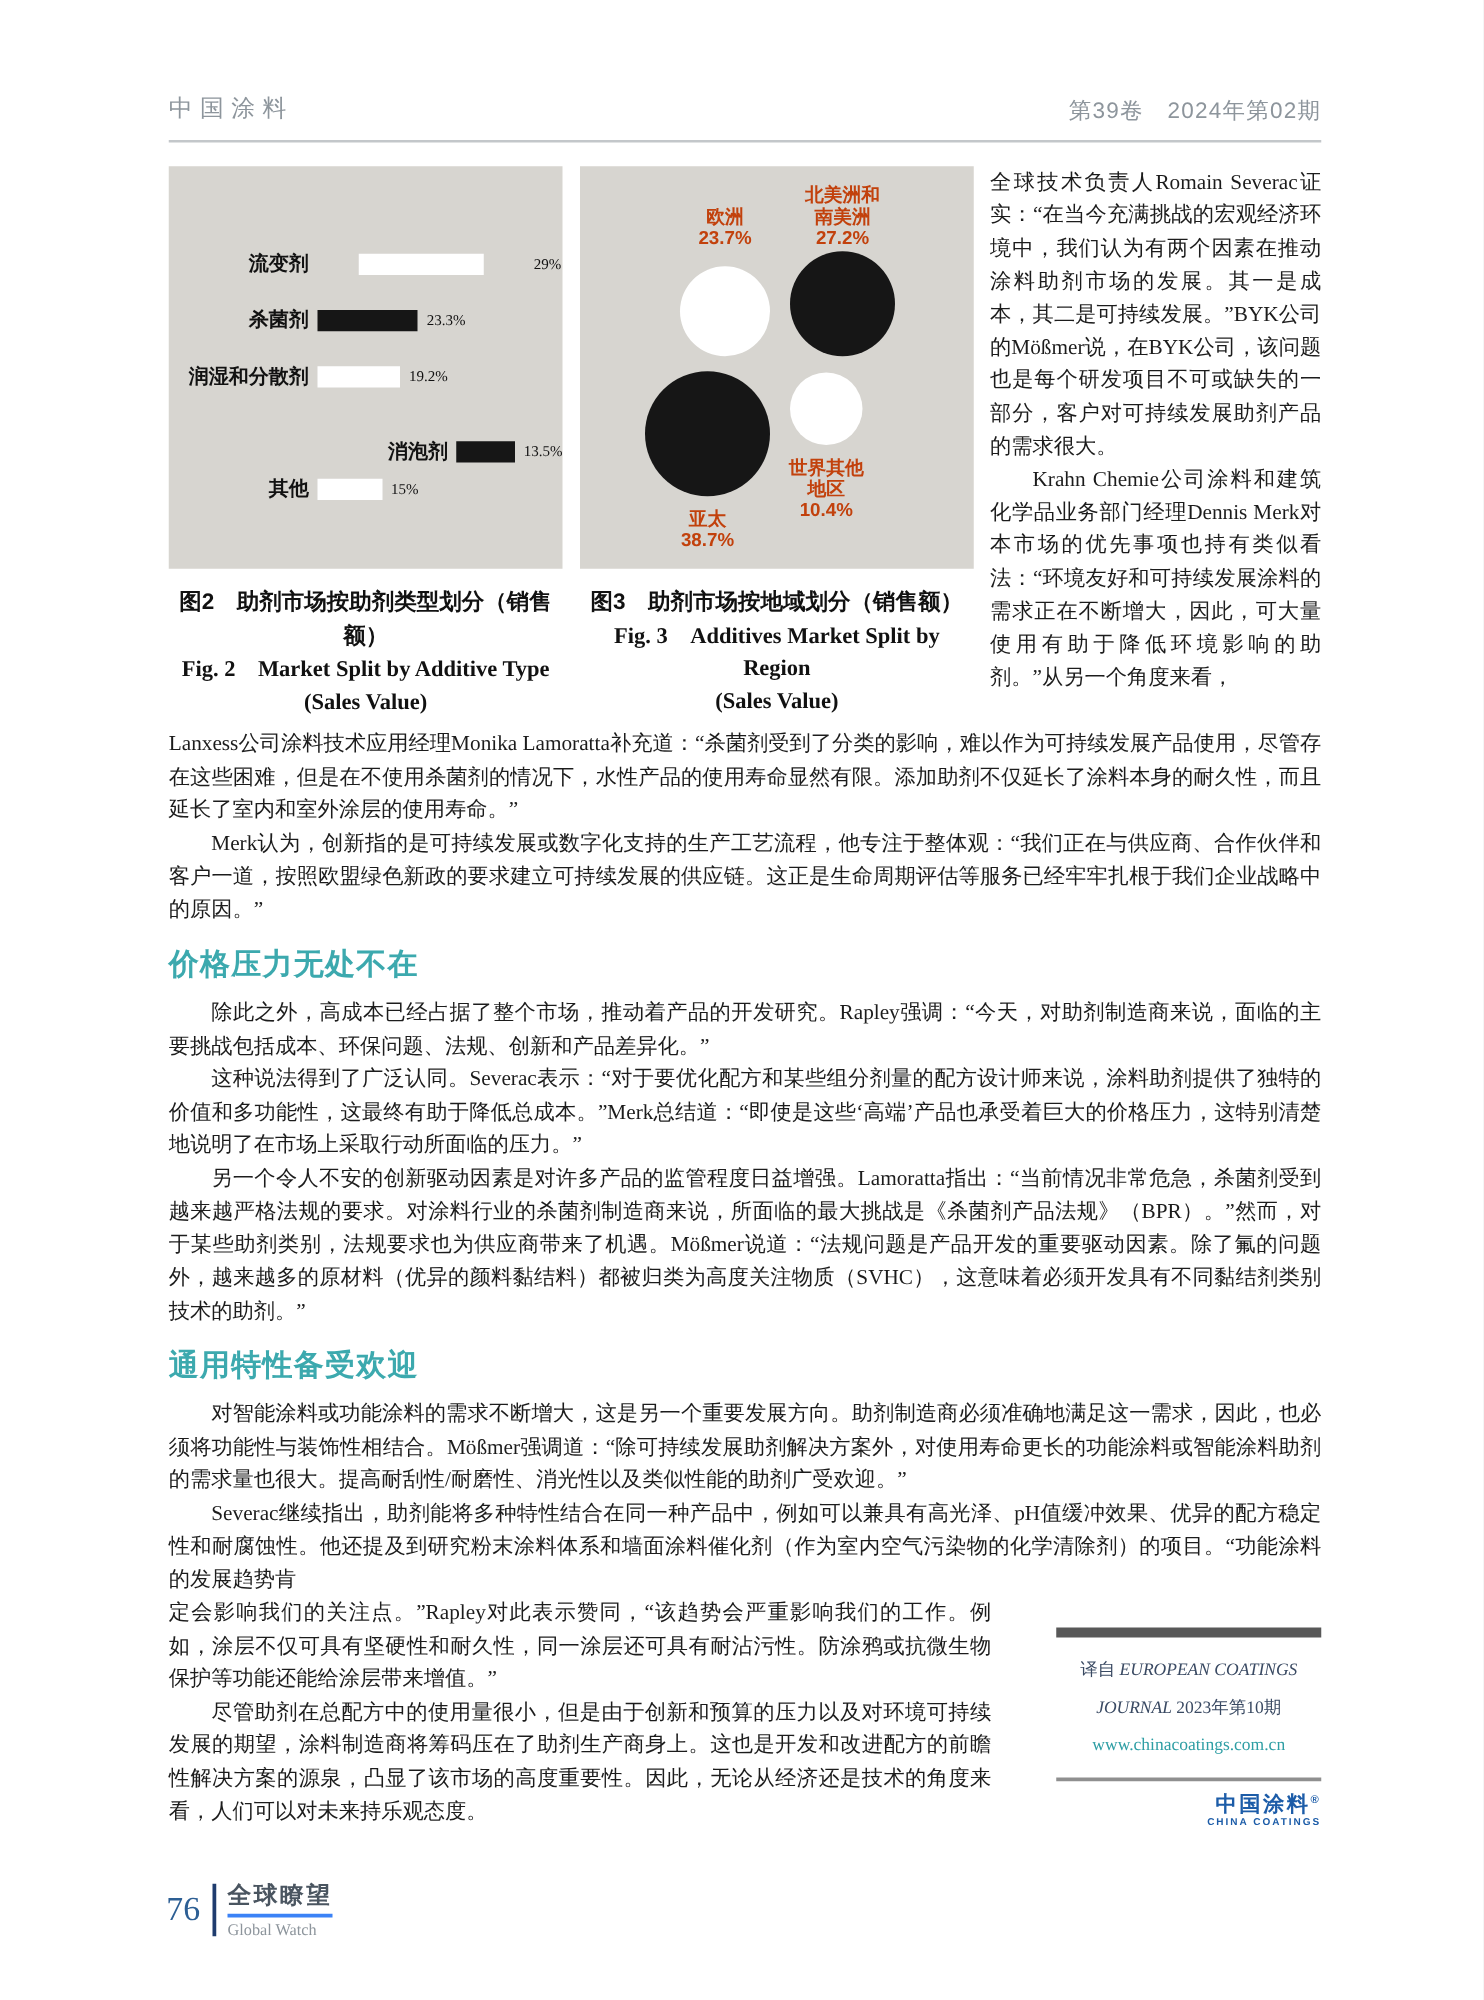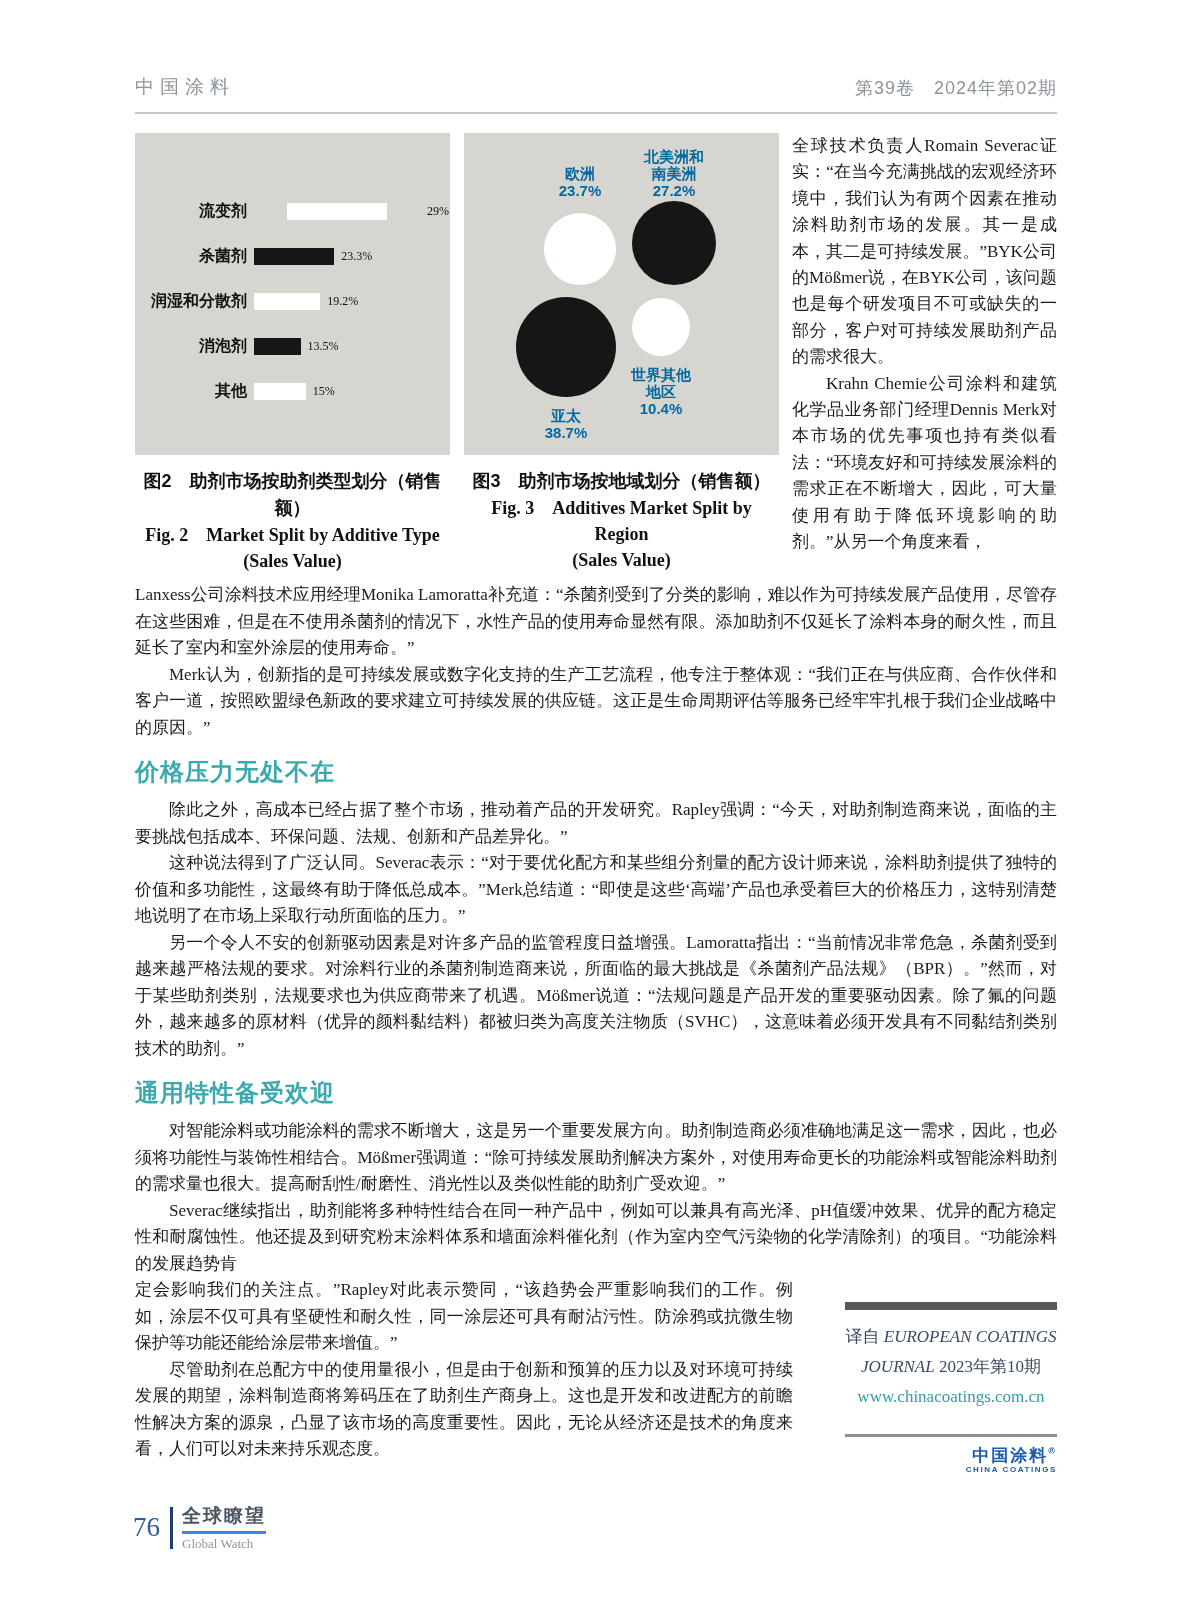--- a/index.html
+++ b/index.html
@@ -26,21 +26,21 @@
   .right-col p.body-p{line-height:26.4px;}
   .sec-heading{font-family:"Liberation Sans",sans-serif;font-weight:bold;font-size:24px;line-height:30px;
                color:#3CA9AE;margin:16px 0 10px;letter-spacing:1px;}
   .top-flex{margin-bottom:8px;}
   
   .bottom-flex{display:flex;align-items:flex-start;}
   .narrow-col{width:658px;flex:none;}
   .quote-col{width:212px;margin-left:auto;margin-top:25px;}
   .q-bar{height:8px;background:#585858;}
   .q-bar2{height:3px;background:#8f8f8f;}
-  .q-body{padding:12px 0 22px;text-align:center;color:#3a4a63;font-size:17px;}
+  .q-body{padding:12px 0 10px;text-align:center;color:#3a4a63;font-size:14px;}
   .q-line{line-height:30px;white-space:nowrap;}
   .q-url{line-height:30px;}
   .q-url a{color:#2E9EA4;text-decoration:none;}
   .logo{margin-top:10px;text-align:right;color:#1C5CA8;line-height:1.1;}
   .logo-zh{font-family:"Liberation Sans",sans-serif;font-size:17px;font-weight:bold;letter-spacing:2px;}
   .logo-zh sup{font-size:9px;}
   .logo-en{font-family:"Liberation Sans",sans-serif;font-size:8px;font-weight:bold;letter-spacing:1.6px;}
   
   .footer{position:absolute;left:133px;bottom:48px;display:flex;align-items:center;}
   .page-num{font-size:27px;color:#2D5F94;margin-right:10px;}
@@ -51,21 +51,21 @@
   
   .bar-row{position:absolute;left:0;display:flex;align-items:center;height:17px;width:100%;}
   .bar-cat{width:112px;text-align:right;margin-right:7px;font-family:"Liberation Sans",sans-serif;
            font-weight:600;font-size:16px;color:#111;flex:none;}
   .bar-rect{height:17px;flex:none;}
   .bar-val{margin-left:7px;font-size:12px;color:#111;}
   
   .bubble{position:absolute;border-radius:50%;}
   .bubble-label{position:absolute;transform:translateX(-50%);text-align:center;
                 font-family:"Liberation Sans",sans-serif;font-weight:600;font-size:15px;line-height:17px;
-                color:#0369a1;white-space:nowrap;}
+                color:#c2410c;white-space:nowrap;}
 </style>
 </head>
 <body>
 
 <div class="page">
 
   <div class="header">
     <span class="header-left">中国涂料</span>
     <span class="header-right">第39卷　2024年第02期</span>
   </div>
@@ -84,21 +84,21 @@
             <div class="bar-row" style="top: 115px;">
               <span class="bar-cat">杀菌剂</span>
               <span class="bar-rect" style="width: 80.3448px; background: rgb(22, 22, 22);"></span>
               <span class="bar-val">23.3%</span>
             </div>
             <div class="bar-row" style="top: 160px;">
               <span class="bar-cat">润湿和分散剂</span>
               <span class="bar-rect" style="width: 66.2069px; background: rgb(255, 255, 255);"></span>
               <span class="bar-val">19.2%</span>
             </div>
-            <div class="bar-row" style="top: 205px;">
+            <div class="bar-row" style="top: 220px; justify-content: flex-end;">
               <span class="bar-cat">消泡剂</span>
               <span class="bar-rect" style="width: 46.5517px; background: rgb(22, 22, 22);"></span>
               <span class="bar-val">13.5%</span>
             </div>
             <div class="bar-row" style="top: 250px;">
               <span class="bar-cat">其他</span>
               <span class="bar-rect" style="width: 51.7241px; background: rgb(255, 255, 255);"></span>
               <span class="bar-val">15%</span>
             </div>
           </div>

